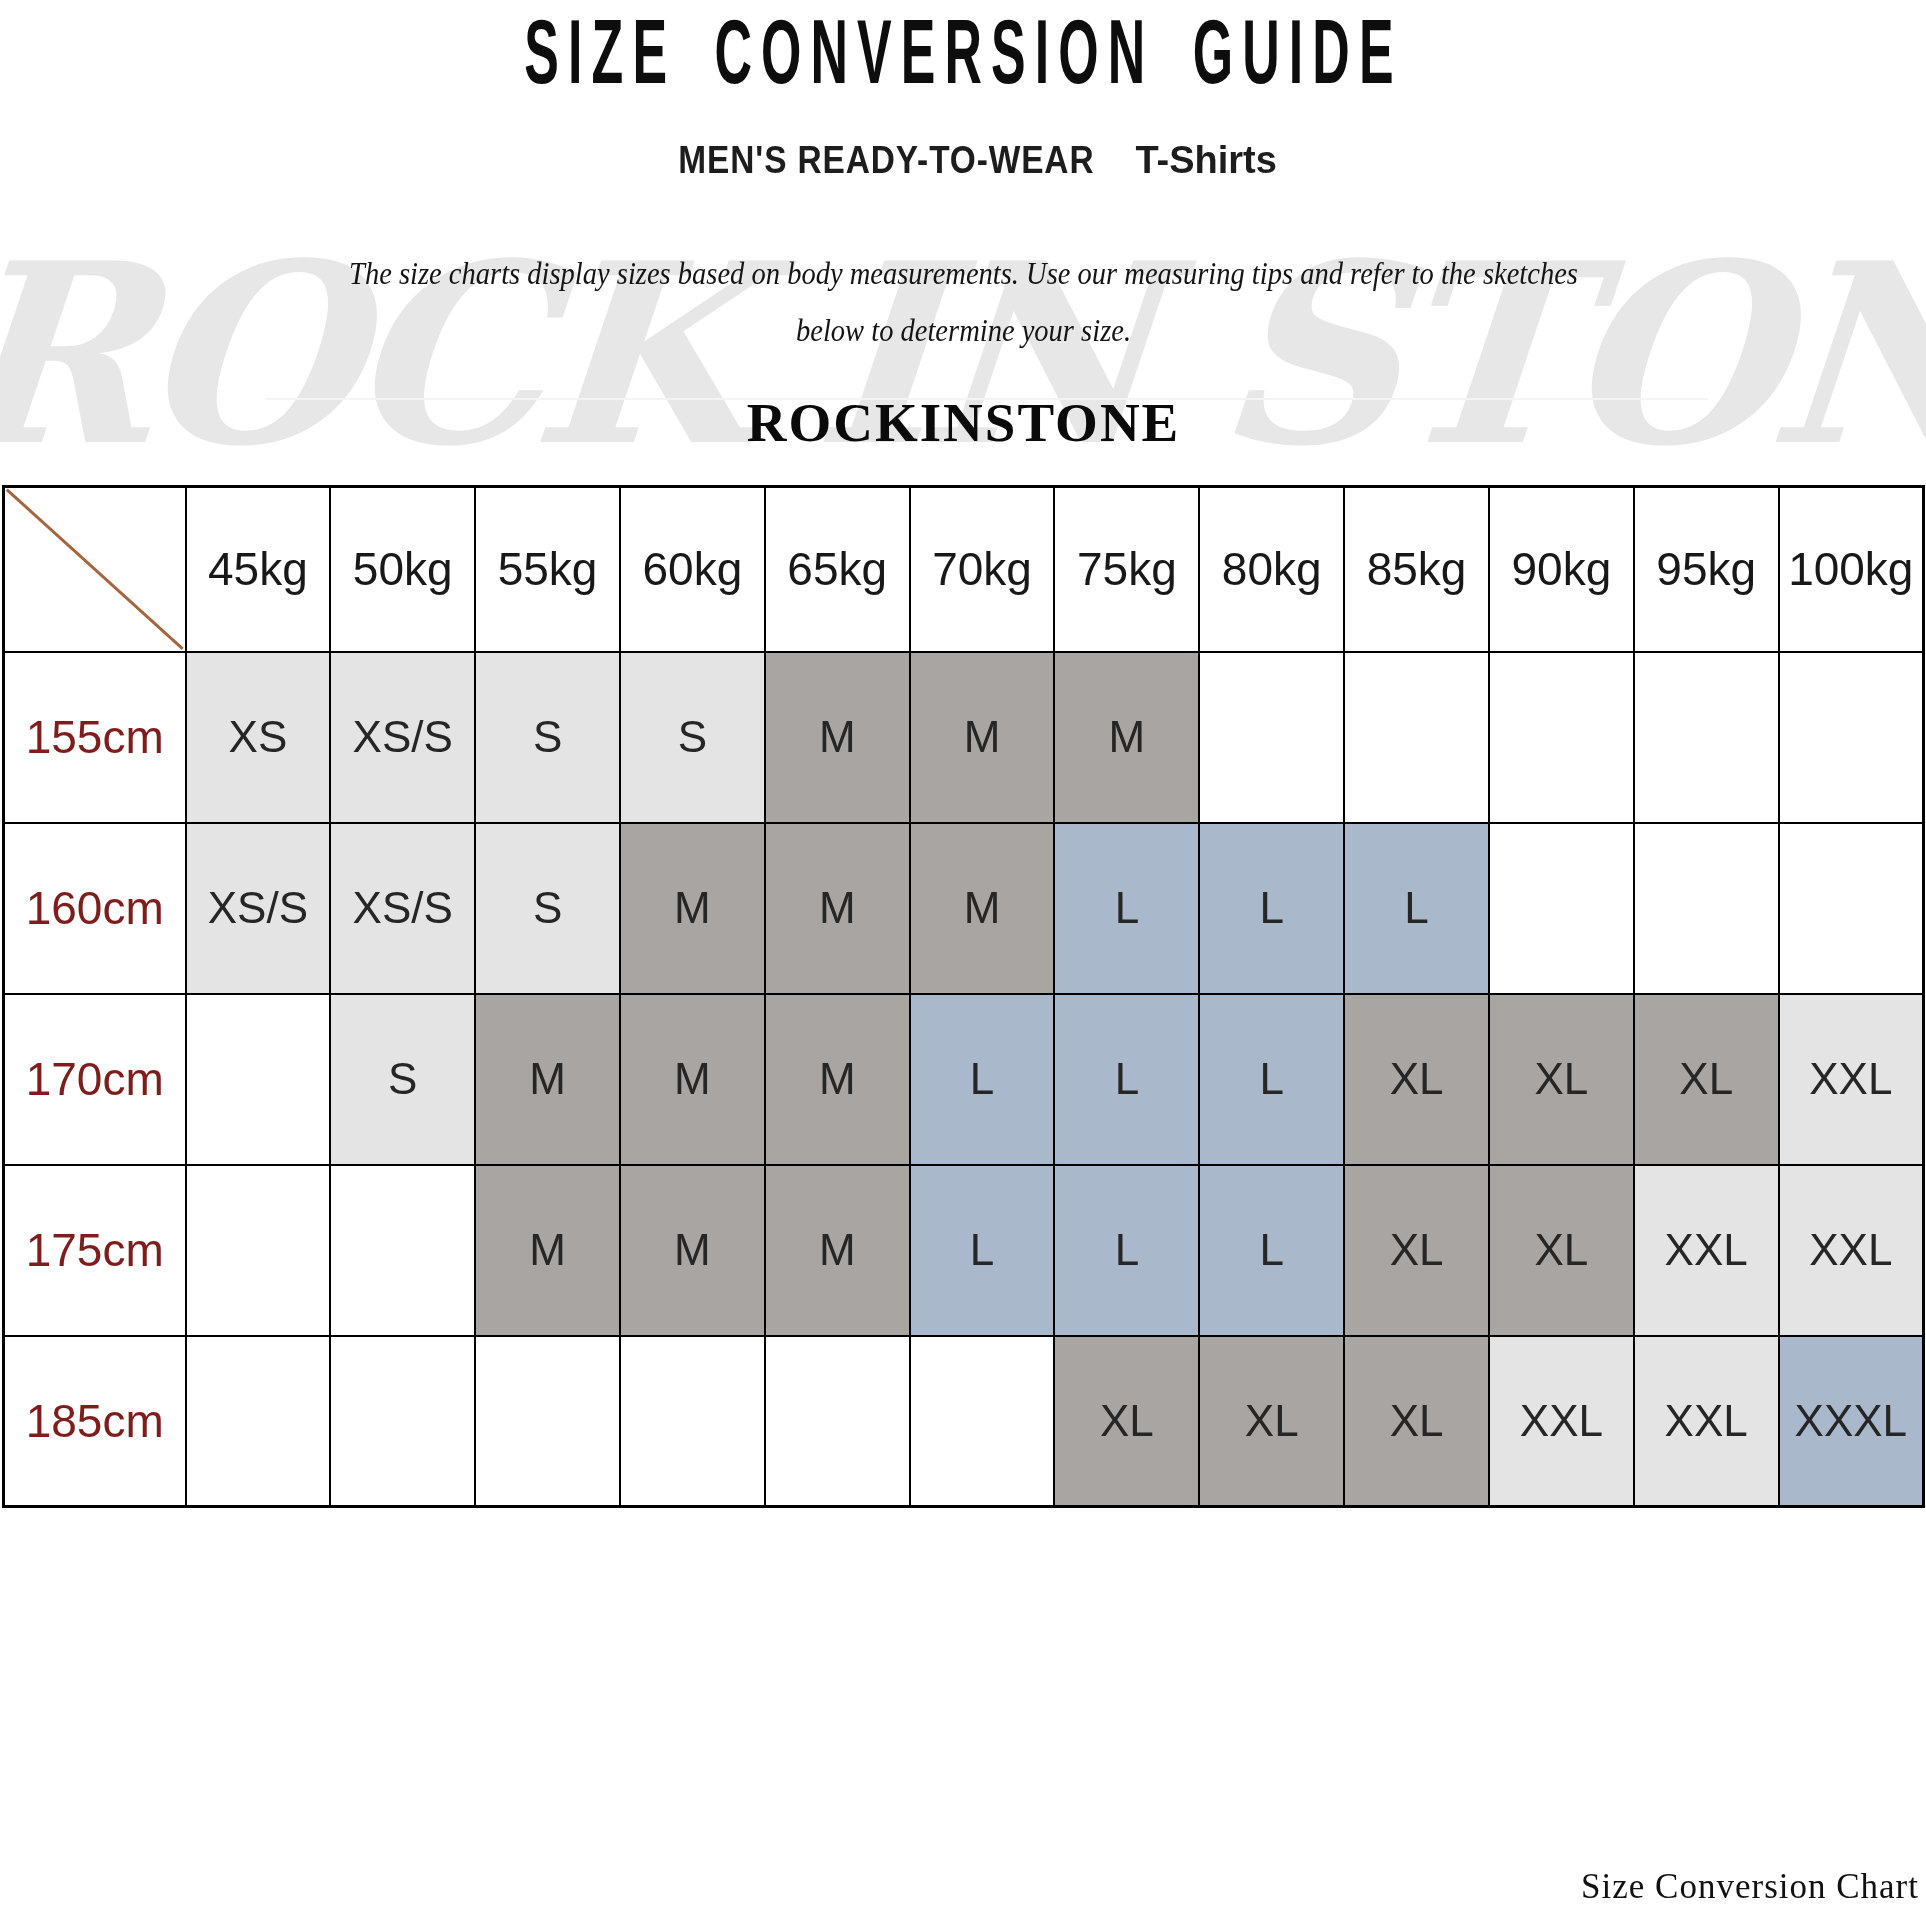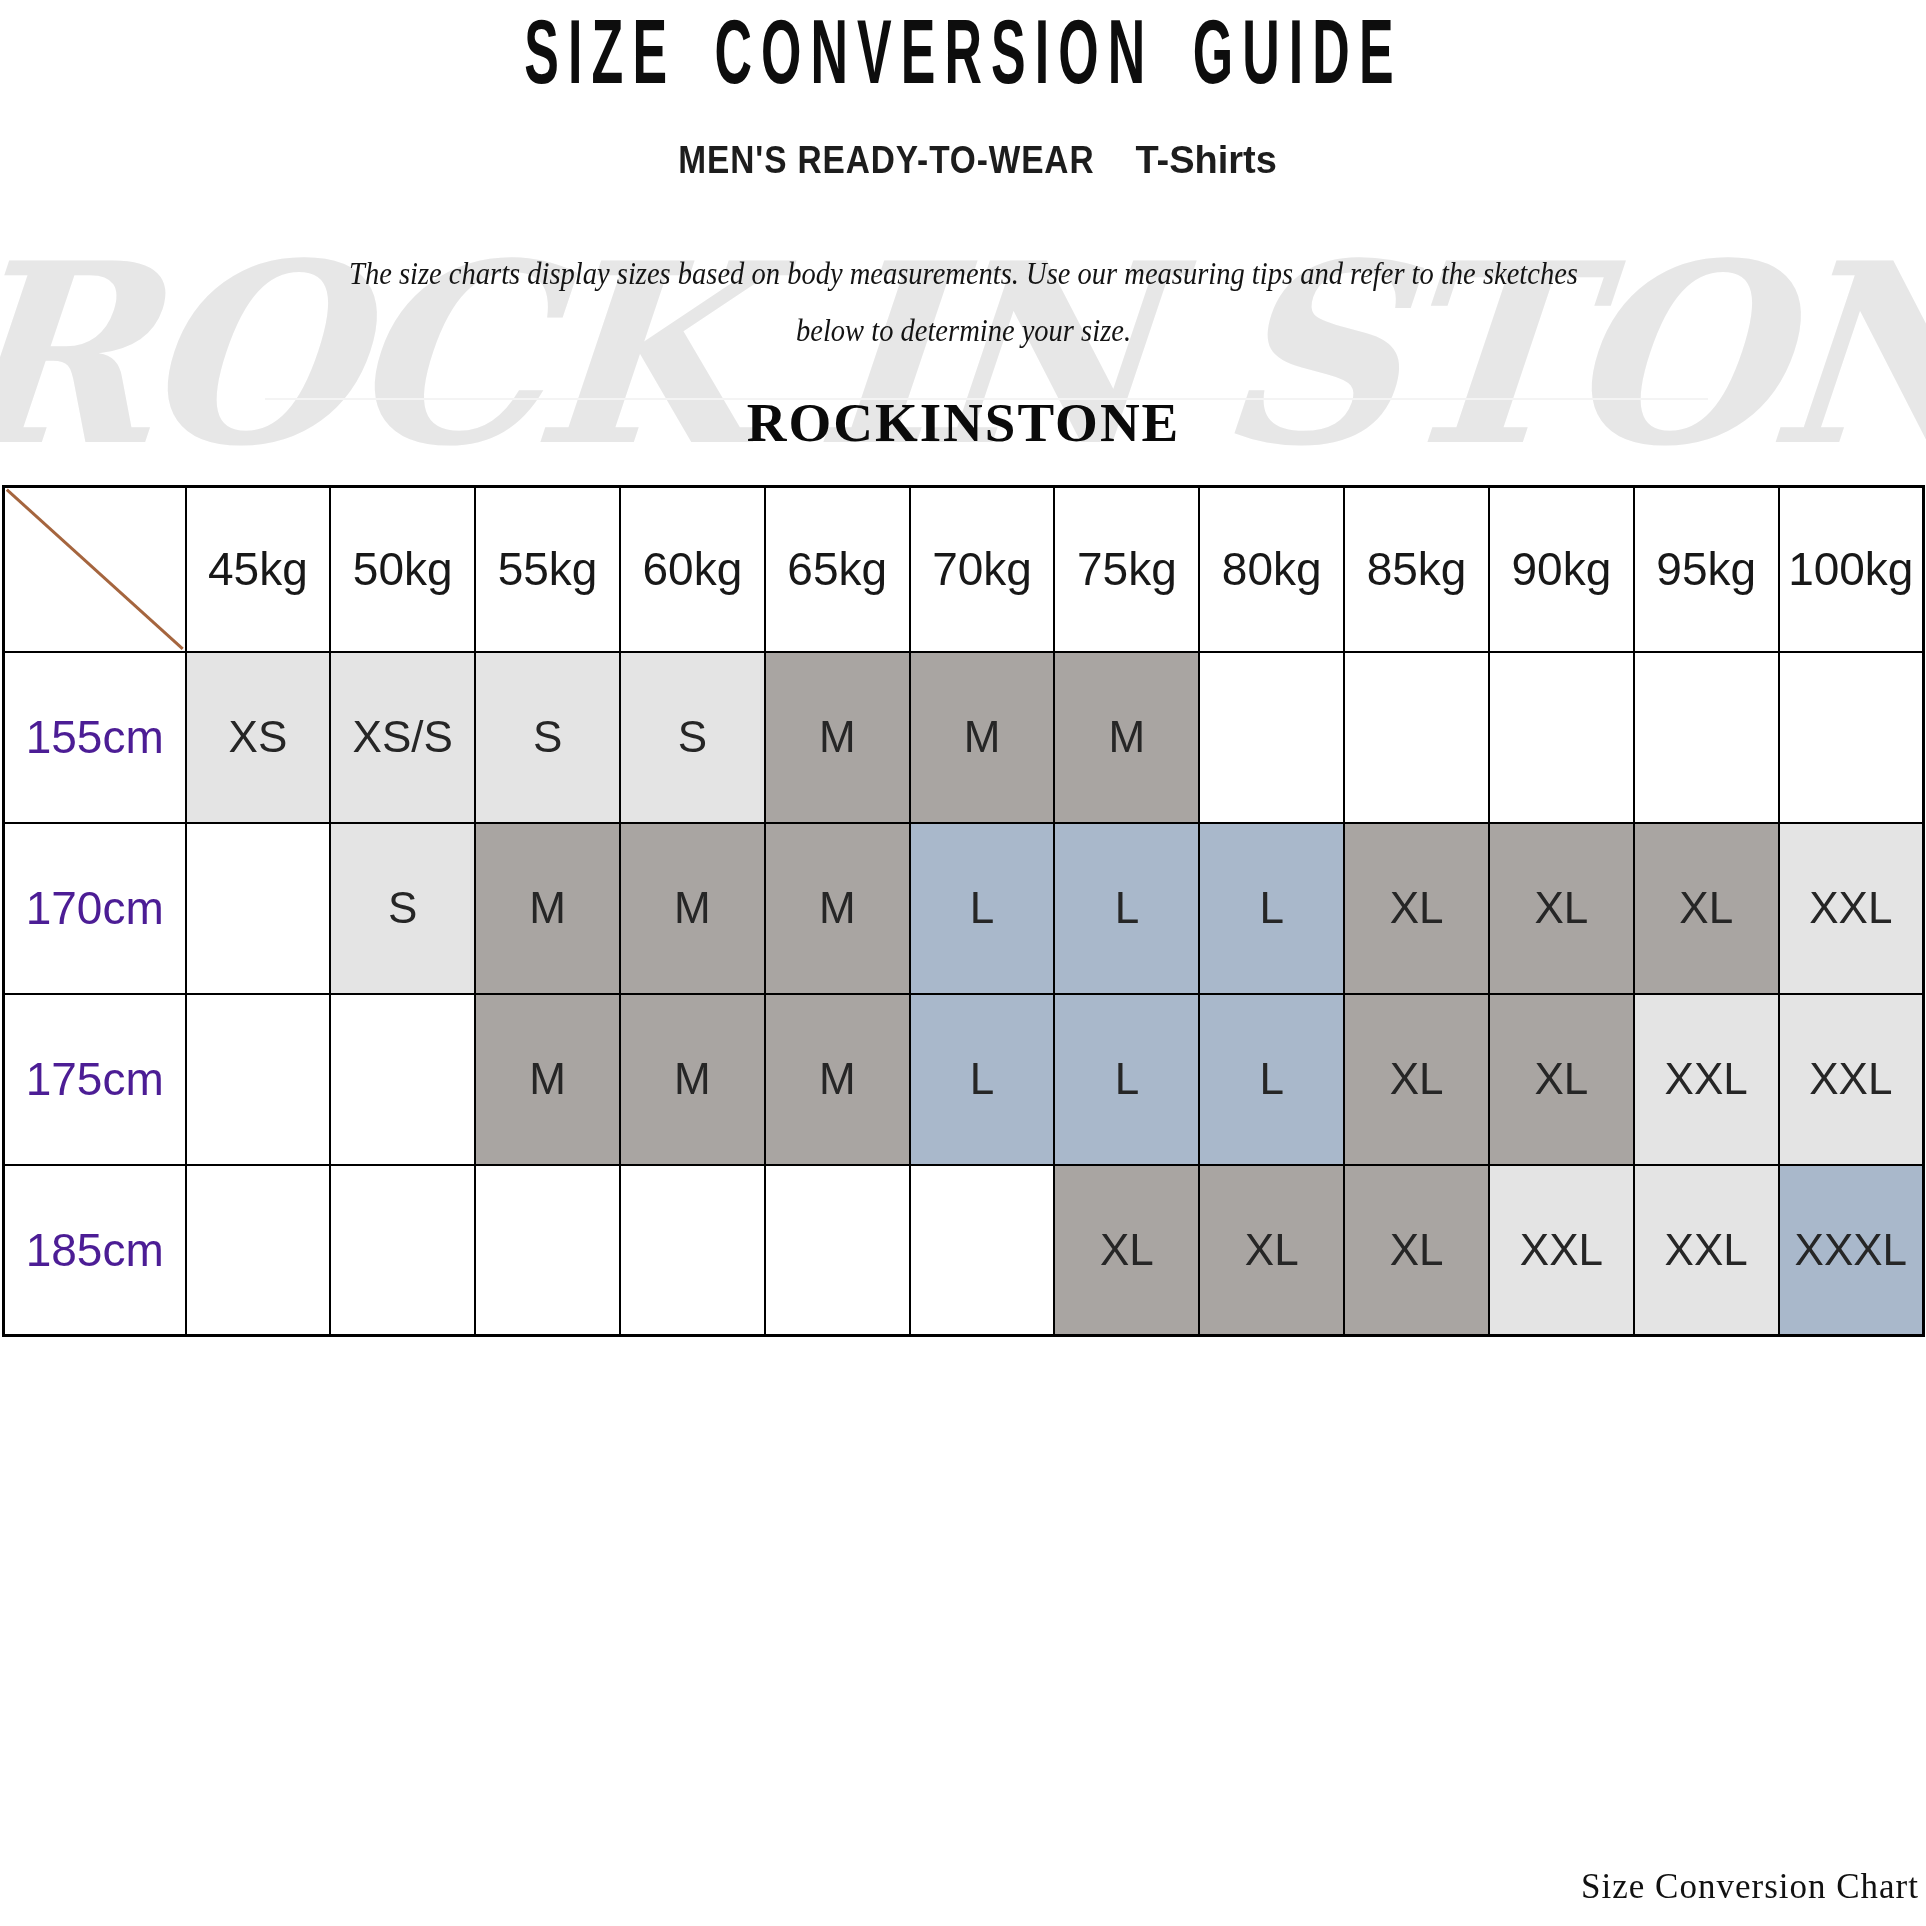--- a/index.html
+++ b/index.html
@@ -53,21 +53,21 @@
   table.size-table col.hcol { width:182px; }
   table.size-table th, table.size-table td {
     border:2px solid #000; text-align:center; vertical-align:middle;
     padding:0; overflow:hidden;
   }
   table.size-table thead tr { height:165px; }
   table.size-table tbody tr { height:171px; }
   th.corner { position:relative; }
   th.corner svg { position:absolute; top:0; left:0; width:100%; height:100%; display:block; }
   th.weight { font-weight:normal; font-size:46px; color:#181818; letter-spacing:0px; }
-  th.hlabel { font-weight:normal; font-size:46px; color:#4c1d95; }
+  th.hlabel { font-weight:normal; font-size:46px; color:#7f1d1d; }
   td.size-cell { font-size:44px; color:#262626; }
 
   .caption {
     position:absolute; top:1861px; right:8px; z-index:2;
     font-family:"Liberation Serif", serif; font-size:35px; line-height:51px;
     color:#111111; letter-spacing:1px; white-space:nowrap;
   }
 </style>
 </head>
 <body>
@@ -133,20 +133,35 @@
           <td class="size-cell" style="background: rgb(169, 165, 162);">M</td>
           <td class="size-cell" style="background: rgb(169, 165, 162);">M</td>
           <td class="size-cell" style="background: rgb(169, 165, 162);">M</td>
           <td class="size-cell" style="background: rgb(255, 255, 255);"></td>
           <td class="size-cell" style="background: rgb(255, 255, 255);"></td>
           <td class="size-cell" style="background: rgb(255, 255, 255);"></td>
           <td class="size-cell" style="background: rgb(255, 255, 255);"></td>
           <td class="size-cell" style="background: rgb(255, 255, 255);"></td>
         </tr>
         <tr>
+          <th class="hlabel">160cm</th>
+          <td class="size-cell" style="background: rgb(228, 228, 228);">XS/S</td>
+          <td class="size-cell" style="background: rgb(228, 228, 228);">XS/S</td>
+          <td class="size-cell" style="background: rgb(228, 228, 228);">S</td>
+          <td class="size-cell" style="background: rgb(169, 165, 162);">M</td>
+          <td class="size-cell" style="background: rgb(169, 165, 162);">M</td>
+          <td class="size-cell" style="background: rgb(169, 165, 162);">M</td>
+          <td class="size-cell" style="background: rgb(169, 184, 203);">L</td>
+          <td class="size-cell" style="background: rgb(169, 184, 203);">L</td>
+          <td class="size-cell" style="background: rgb(169, 184, 203);">L</td>
+          <td class="size-cell" style="background: rgb(255, 255, 255);"></td>
+          <td class="size-cell" style="background: rgb(255, 255, 255);"></td>
+          <td class="size-cell" style="background: rgb(255, 255, 255);"></td>
+        </tr>
+        <tr>
           <th class="hlabel">170cm</th>
           <td class="size-cell" style="background: rgb(255, 255, 255);"></td>
           <td class="size-cell" style="background: rgb(228, 228, 228);">S</td>
           <td class="size-cell" style="background: rgb(169, 165, 162);">M</td>
           <td class="size-cell" style="background: rgb(169, 165, 162);">M</td>
           <td class="size-cell" style="background: rgb(169, 165, 162);">M</td>
           <td class="size-cell" style="background: rgb(169, 184, 203);">L</td>
           <td class="size-cell" style="background: rgb(169, 184, 203);">L</td>
           <td class="size-cell" style="background: rgb(169, 184, 203);">L</td>
           <td class="size-cell" style="background: rgb(169, 165, 162);">XL</td>

